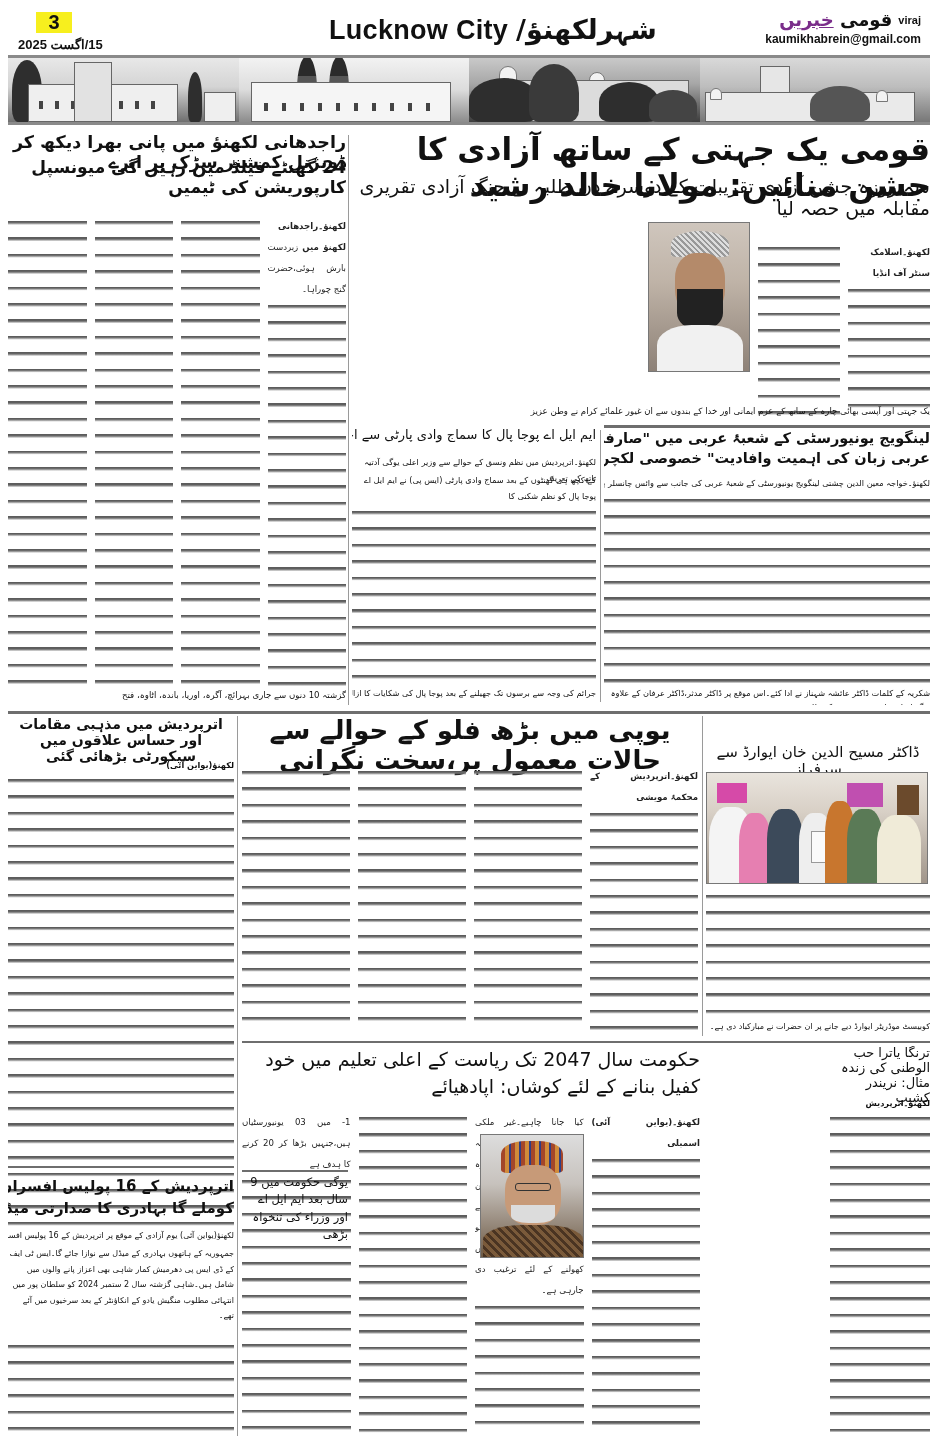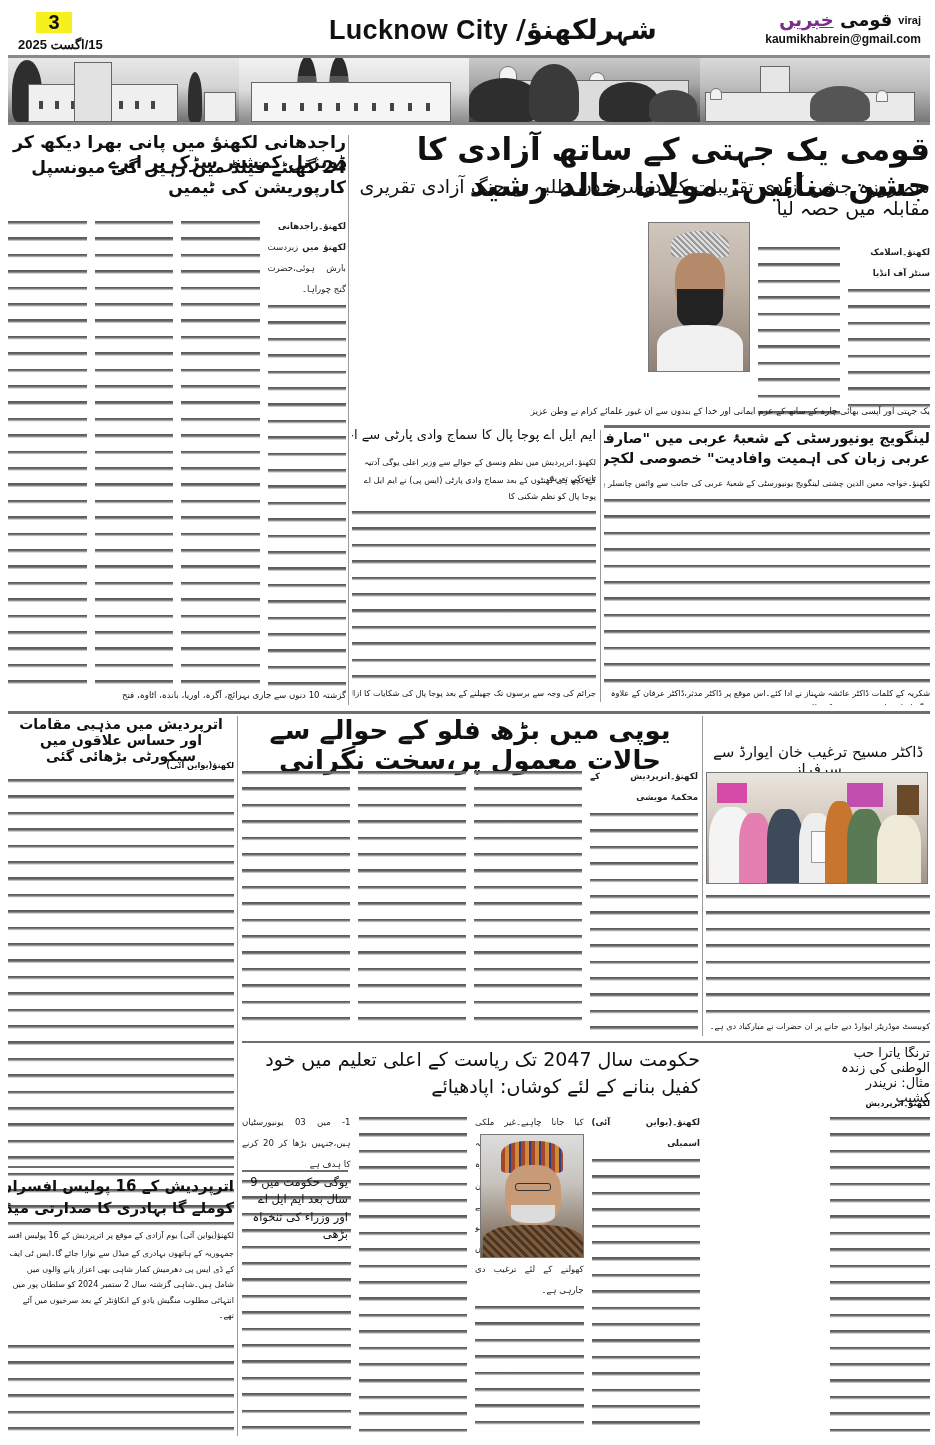--- a/index.html
+++ b/index.html
@@ -211,21 +211,21 @@
         <div class="lines" style="height:265px;"></div>
       </div>
     <div class="col">
         <div class="lines" style="height:265px;"></div>
       </div>
   </div>
 </div>
 <div class="rule-v" style="left:702px;top:716px;height:320px;"></div>
 
 <div class="article" style="left:706px;top:716px;width:224px;height:320px;">
-  <div class="ur hl" style="position:absolute;right:0;top:28px;width:224px;font-size:15px;font-weight:normal;text-align:center;">ڈاکٹر مسیح ترغیب خان ایوارڈ سے سرفراز</div>
+  <div class="ur hl" style="position:absolute;right:0;top:28px;width:224px;font-size:15px;font-weight:normal;text-align:center;">ڈاکٹر مسیح الدین خان ایوارڈ سے سرفراز</div>
   <div class="photo" style="left:0;top:56px;width:222px;height:112px;background:linear-gradient(180deg,#e9e4dd 0%,#d8d0c6 35%,#a0958a 100%);">
     <div style="position:absolute;left:10px;top:10px;width:30px;height:20px;background:#d64aa8;"></div>
     <div style="position:absolute;left:140px;top:10px;width:36px;height:24px;background:#c04fb0;"></div>
     <div style="position:absolute;left:190px;top:12px;width:22px;height:30px;background:#6b4a2c;"></div>
     <div style="position:absolute;left:2px;top:34px;width:44px;height:78px;border-radius:40% 40% 0 0;background:#f4f4f4;"></div>
     <div style="position:absolute;left:32px;top:40px;width:32px;height:72px;border-radius:40% 40% 0 0;background:#e67fb1;"></div>
     <div style="position:absolute;left:60px;top:36px;width:36px;height:76px;border-radius:40% 40% 0 0;background:#3c4a5a;"></div>
     <div style="position:absolute;left:92px;top:40px;width:34px;height:72px;border-radius:40% 40% 0 0;background:#eee;"></div>
     <div style="position:absolute;left:104px;top:58px;width:20px;height:32px;background:#fafafa;border:1px solid #999;"></div>
     <div style="position:absolute;left:118px;top:28px;width:30px;height:84px;border-radius:40% 40% 0 0;background:#c8762e;"></div>

